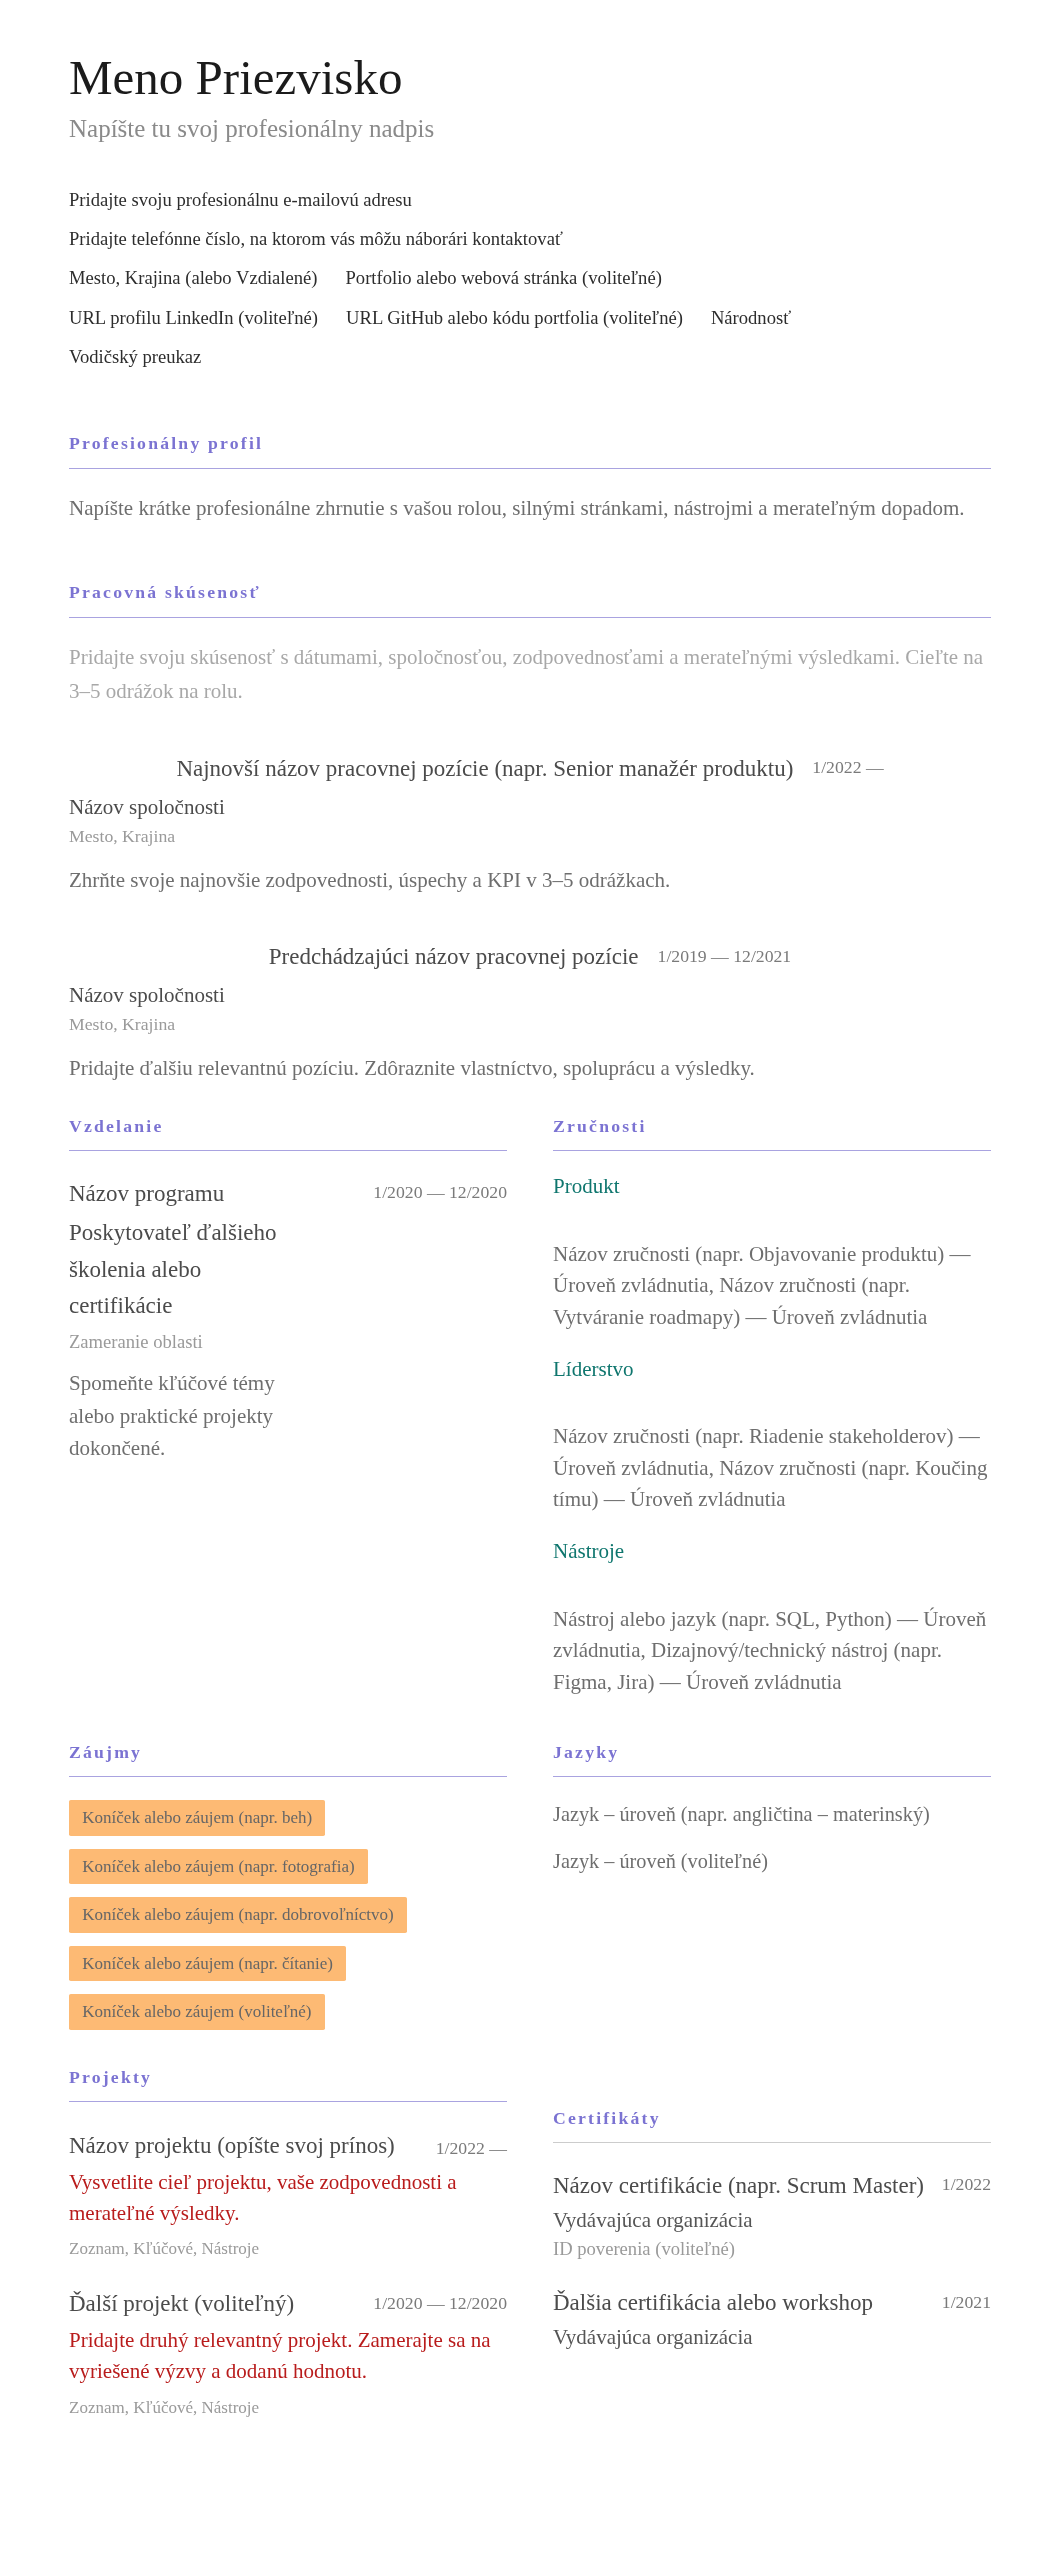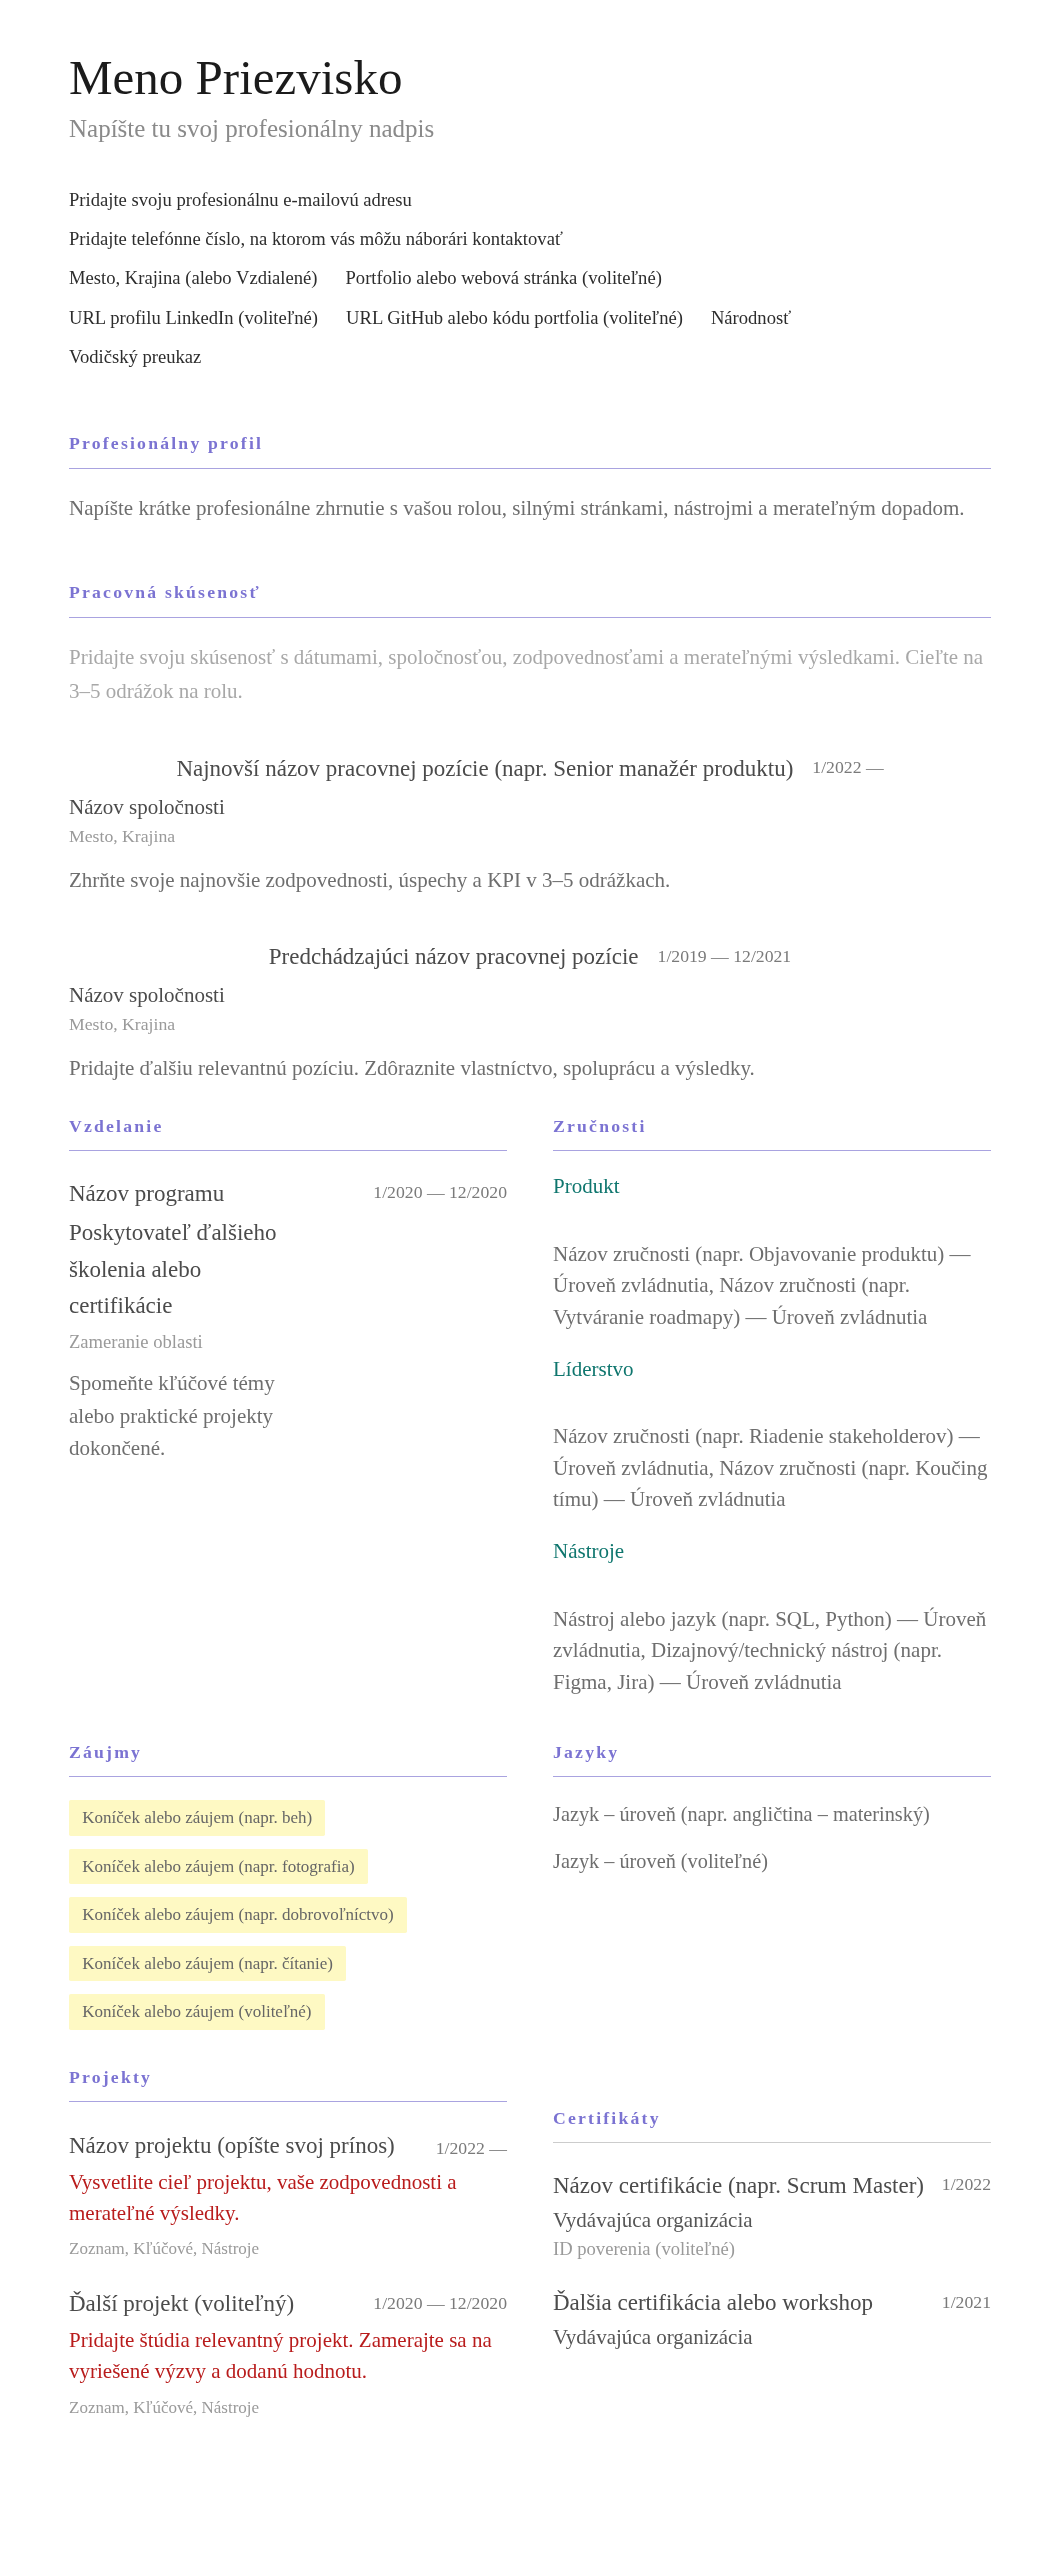--- a/index.html
+++ b/index.html
@@ -56,21 +56,21 @@
   .edu-desc{font-size:21px;color:#6e6e6e;line-height:1.55;margin-top:11.5px;}
 
   
   .skill-group{margin-top:20.3px;}
   .skill-label{font-size:21px;color:#0f766e;line-height:1.5;}
   .skill-items{font-size:21px;color:#6e6e6e;line-height:1.5;margin-top:36px;}
 
   
   .tags{margin-top:23px;}
   .tag{
-    display:table;background:#fef9c3;color:#666666;font-size:17px;
+    display:table;background:#fdba74;color:#666666;font-size:17px;
     padding:7px 13.3px;margin-bottom:13.3px;border-radius:1.8px;line-height:1.25;
   }
   .tags .tag:last-child{margin-bottom:0;}
 
   
   .langs{margin-top:23px;}
   .lang{font-size:20.3px;color:#6e6e6e;margin-bottom:17px;line-height:1.45;}
 
   
   .proj{margin-top:26.5px;}
@@ -216,21 +216,21 @@
         </div>
         <div class="proj-desc">Vysvetlite cieľ projektu, vaše zodpovednosti a merateľné výsledky.</div>
         <div class="meta">Zoznam, Kľúčové, Nástroje</div>
       </div>
 
       <div class="proj">
         <div class="proj-head">
           <div class="proj-title">Ďalší projekt (voliteľný)</div>
           <div class="date date-wide nowrap">1/2020 — 12/2020</div>
         </div>
-        <div class="proj-desc">Pridajte štúdia relevantný projekt. Zamerajte sa na vyriešené výzvy a dodanú hodnotu.</div>
+        <div class="proj-desc">Pridajte druhý relevantný projekt. Zamerajte sa na vyriešené výzvy a dodanú hodnotu.</div>
         <div class="meta">Zoznam, Kľúčové, Nástroje</div>
       </div>
     </div>
 
     <div class="sec-cert">
       <h2 class="sec-h rule-gray">Certifikáty</h2>
 
       <div class="cert">
         <div class="cert-main">
           <div class="cert-title">Názov certifikácie (napr. Scrum Master)</div>

